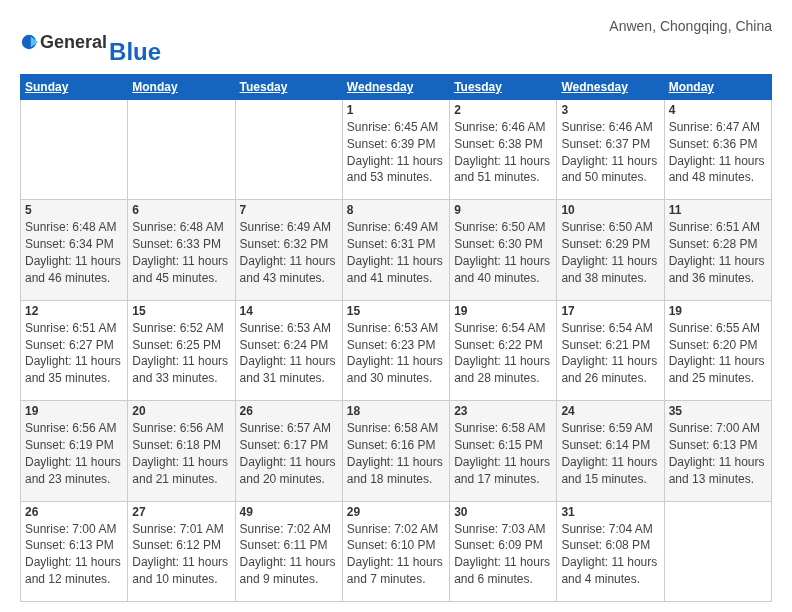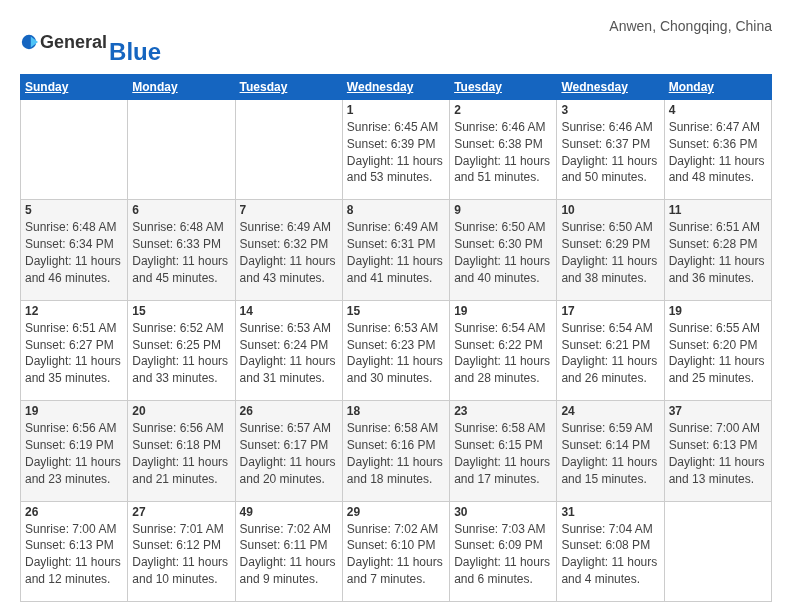--- a/index.html
+++ b/index.html
@@ -226,21 +226,21 @@
           </td>
           <td>
             <div class="day-num">23</div>
             <div class="day-info">Sunrise: 6:58 AM<br>Sunset: 6:15 PM<br>Daylight: 11 hours<br>and 17 minutes.</div>
           </td>
           <td>
             <div class="day-num">24</div>
             <div class="day-info">Sunrise: 6:59 AM<br>Sunset: 6:14 PM<br>Daylight: 11 hours<br>and 15 minutes.</div>
           </td>
           <td>
-            <div class="day-num">37</div>
+            <div class="day-num">35</div>
             <div class="day-info">Sunrise: 7:00 AM<br>Sunset: 6:13 PM<br>Daylight: 11 hours<br>and 13 minutes.</div>
           </td>
         </tr>
         <tr>
           <td>
             <div class="day-num">26</div>
             <div class="day-info">Sunrise: 7:00 AM<br>Sunset: 6:13 PM<br>Daylight: 11 hours<br>and 12 minutes.</div>
           </td>
           <td>
             <div class="day-num">27</div>

